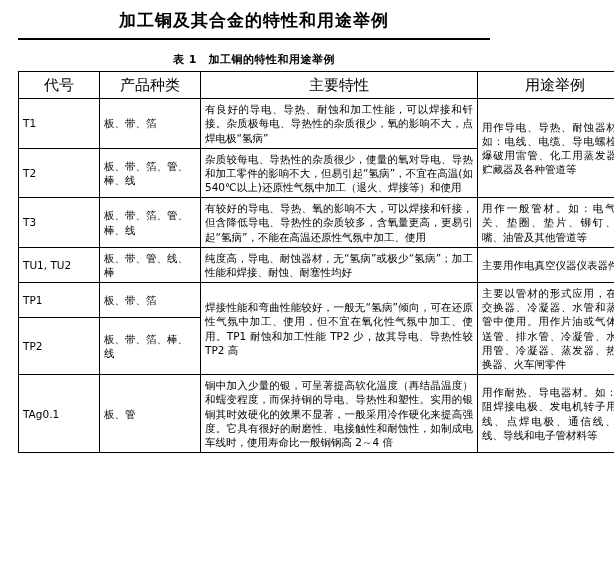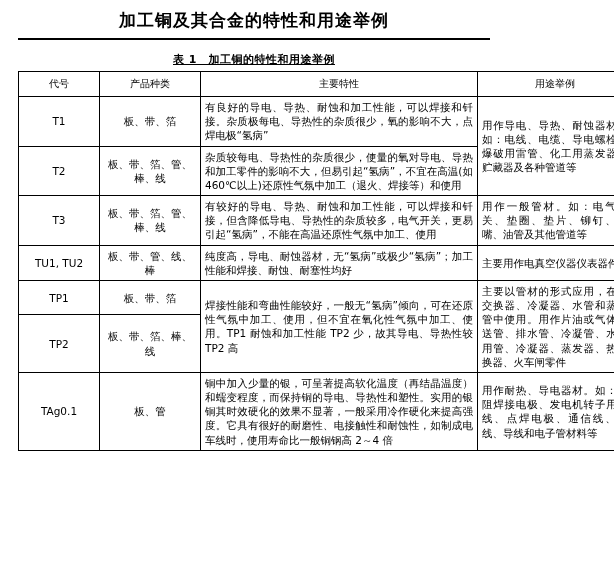--- a/index.html
+++ b/index.html
@@ -32,59 +32,58 @@
   .title-rule {
     border-bottom: 2px solid #000;
     margin: 0 0 10px 0;
   }
   .table-caption {
     text-align: center;
     font-size: 11px;
     font-weight: bold;
     padding: 2px 0 4px 0;
     letter-spacing: 0.5px;
-    text-decoration: underline;
   }
   table.main {
     border-collapse: collapse;
     width: 578px;
     table-layout: fixed;
     font-size: 10.5px;
   }
   table.main td, table.main th {
     border: 1px solid #000;
     padding: 3px 4px;
     vertical-align: middle;
     line-height: 1.35;
   }
   table.main thead td {
     text-align: center;
     font-weight: normal;
     height: 18px;
-    font-size: 10px;
+    font-size: 15px;
   }
   .c-code {
     width: 72px;
     text-align: center;
   }
   .c-kind {
     width: 92px;
     text-align: center;
     margin-top: 43px;
   }
   .c-props {
     width: 268px;
     text-align: left;
     margin-top: 32px;
   }
   .c-uses {
     width: 146px;
     text-align: left;
   }
-  .center { text-align: center; }
+  .center { text-align: left; }
   .just { text-align: justify; }
   .bottom-caption {
     text-align: center;
     font-size: 11px;
     font-weight: bold;
     padding-top: 7px;
     letter-spacing: 0.5px;
   }
 </style>
 </head>
@@ -109,26 +108,26 @@
     <tbody>
       <tr>
         <td class="c-code center">T1</td>
         <td class="c-kind center">板、带、箔</td>
         <td class="c-props just">有良好的导电、导热、耐蚀和加工性能，可以焊接和钎接。杂质极每电、导热性的杂质很少，氧的影响不大，点焊电极“氢病”</td>
         <td class="c-uses just" rowspan="2">用作导电、导热、耐蚀器材。如：电线、电缆、导电螺栓、爆破用雷管、化工用蒸发器、贮藏器及各种管道等</td>
       </tr>
       <tr>
         <td class="c-code center">T2</td>
         <td class="c-kind center">板、带、箔、管、棒、线</td>
-        <td class="c-props just">杂质较每电、导热性的杂质很少，使量的氧对导电、导热和加工零件的影响不大，但易引起“氢病”，不宜在高温(如 460℃以上)还原性气氛中加工（退火、焊接等）和使用</td>
+        <td class="c-props just">杂质较每电、导热性的杂质很少，使量的氧对导电、导热和加工零件的影响不大，但易引起“氢病”，不宜在高温(如 540℃以上)还原性气氛中加工（退火、焊接等）和使用</td>
       </tr>
       <tr>
         <td class="c-code center">T3</td>
         <td class="c-kind center">板、带、箔、管、棒、线</td>
-        <td class="c-props just">有较好的导电、导热、耐蚀和加工性能，可以焊接和钎接，但含降低导电、导热性的杂质较多，电气开关，更易引起“氢病”，不能在高温还原性气氛中加工、使用</td>
+        <td class="c-props just">有较好的导电、导热、氧的影响不大，可以焊接和钎接，但含降低导电、导热性的杂质较多，含氧量更高，更易引起“氢病”，不能在高温还原性气氛中加工、使用</td>
         <td class="c-uses just">用作一般管材。如：电气开关、垫圈、垫片、铆钉、管嘴、油管及其他管道等</td>
       </tr>
       <tr>
         <td class="c-code center">TU1, TU2</td>
         <td class="c-kind center">板、带、管、线、棒</td>
         <td class="c-props just">纯度高，导电、耐蚀器材，无“氢病”或极少“氢病”；加工性能和焊接、耐蚀、耐塞性均好</td>
         <td class="c-uses just">主要用作电真空仪器仪表器件</td>
       </tr>
       <tr>
         <td class="c-code center">TP1</td>

